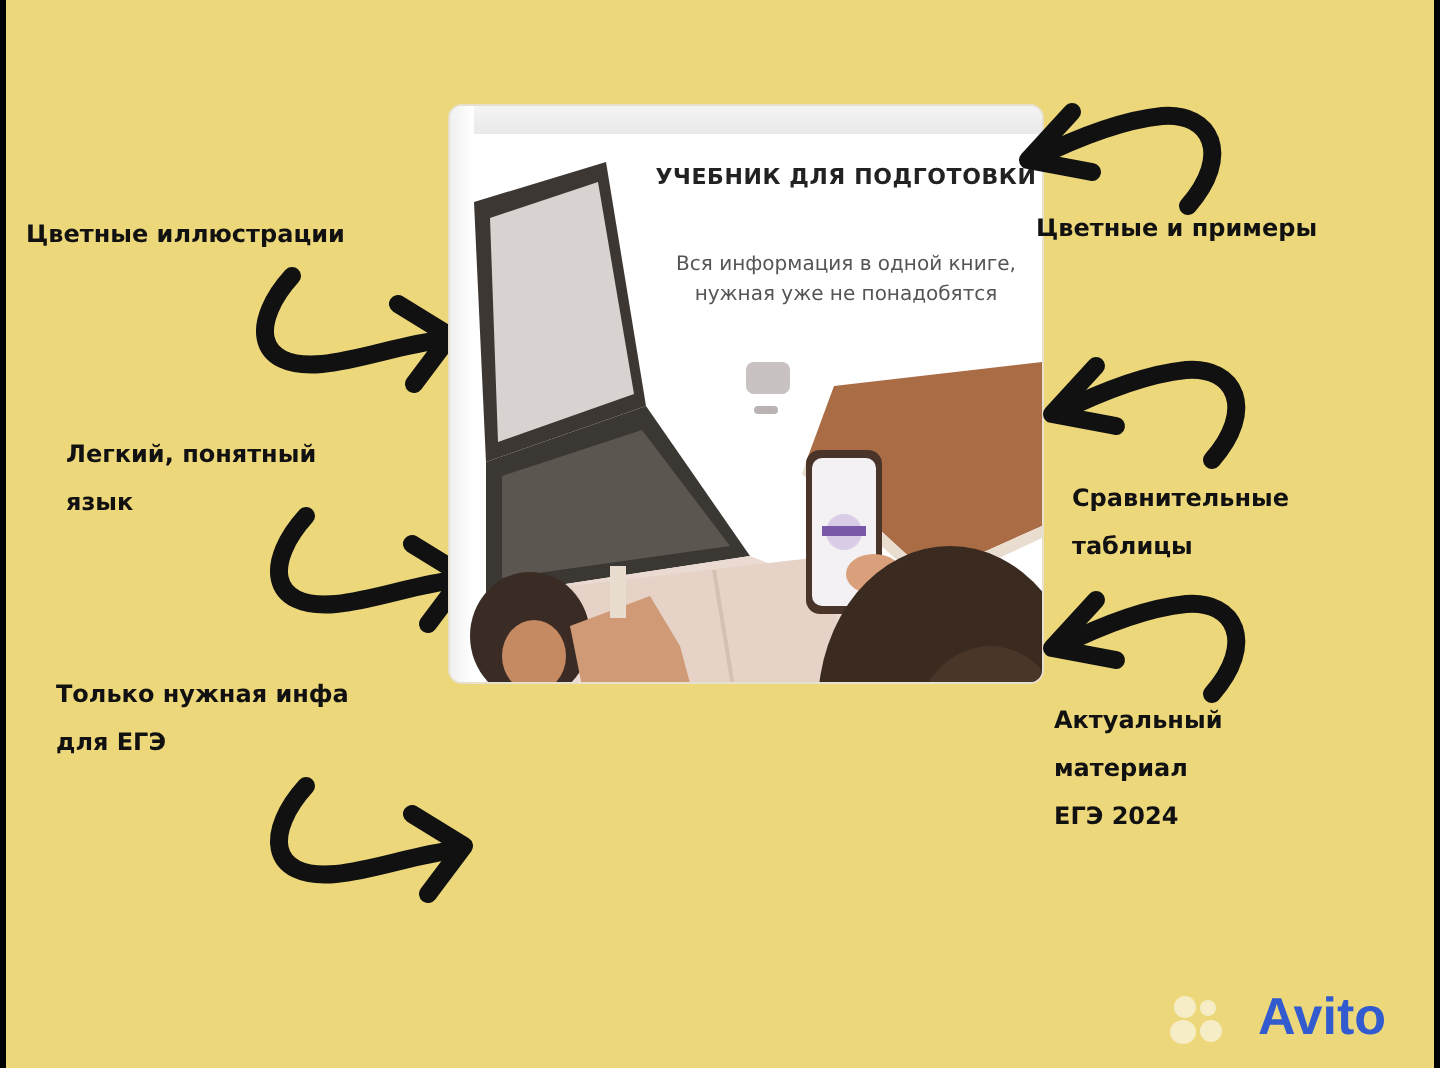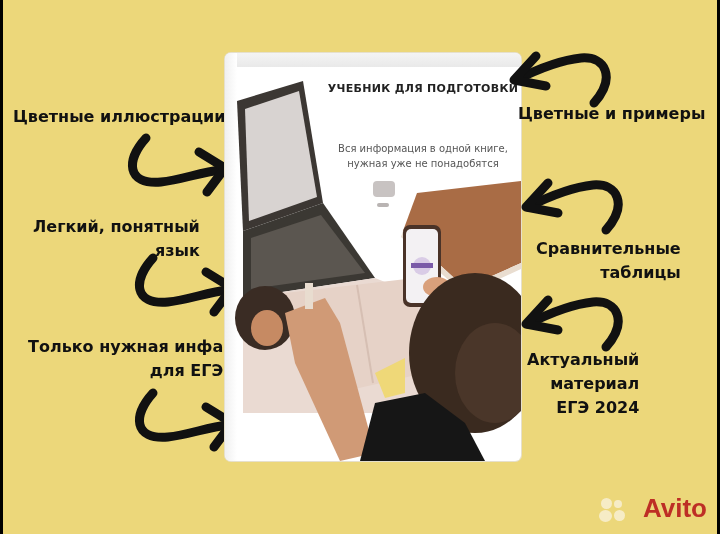--- a/index.html
+++ b/index.html
@@ -1,25 +1,25 @@
 <!DOCTYPE html>
 <html><head>
 <meta charset="utf-8">
 <style>
   html, body { margin: 0; padding: 0; }
   body { width: 720px; height: 534px; overflow: hidden; background: #000; font-family: "DejaVu Sans", sans-serif; }
   .canvas { position: absolute; left: 3px; top: 0; width: 714px; height: 534px; background: #ecd77a; overflow: hidden; }
-  .label { position: absolute; font-weight: bold; color: #111; font-size: 16px; line-height: 24px; text-align: right; white-space: nowrap; }
+  .label { position: absolute; font-weight: bold; color: #111; font-size: 12px; line-height: 24px; text-align: left; white-space: nowrap; }
   .arrow { position: absolute; }
-  .book { position: absolute; left: 222px; top: 53px; width: 296px; height: 408px; border-radius: 6px; background: #fff; box-shadow: 0 0 0 1px #e6e0cc; overflow: hidden; }
+  .book { position: absolute; left: 222px; top: 53px; width: 296px; height: 288px; border-radius: 6px; background: #fff; box-shadow: 0 0 0 1px #e6e0cc; overflow: hidden; }
   .book-top { position: absolute; left: 0; top: 0; width: 100%; height: 14px; background: linear-gradient(#f4f4f4, #e9e9e9); }
   .book-spine { position: absolute; left: 0; top: 0; width: 12px; height: 100%; background: linear-gradient(90deg, #f0f0f0, #fff); }
   .book-title { position: absolute; left: 100px; top: 28px; width: 196px; text-align: center; font-weight: bold; font-size: 11px; line-height: 16px; color: #222; letter-spacing: 0.3px; }
-  .book-sub { position: absolute; left: 100px; top: 72px; width: 196px; text-align: center; font-size: 10px; line-height: 15px; color: #555; margin-top: 16px; }
-  .avito { position: absolute; right: 10px; bottom: 10px; color: #b91c1c; font-size: 26px; font-weight: bold; font-family: "Liberation Sans", sans-serif; display: flex; align-items: center; gap: 16px; opacity: 0.9; }
+  .book-sub { position: absolute; left: 100px; top: 72px; width: 196px; text-align: center; font-size: 10px; line-height: 15px; color: #555; }
+  .avito { position: absolute; right: 24px; bottom: 10px; color: #1d4ed8; font-size: 26px; font-weight: bold; font-family: "Liberation Sans", sans-serif; display: flex; align-items: center; gap: 16px; opacity: 0.9; }
   .avito-dots { position: relative; width: 28px; height: 26px; }
   .avito-dots span { position: absolute; border-radius: 50%; background: #f8efcf; }
 </style>
 </head>
 <body>
 
 <div class="canvas">
 
   <div class="label" style="left:10px; top:105px;">
     <span>Цветные иллюстрации</span>

